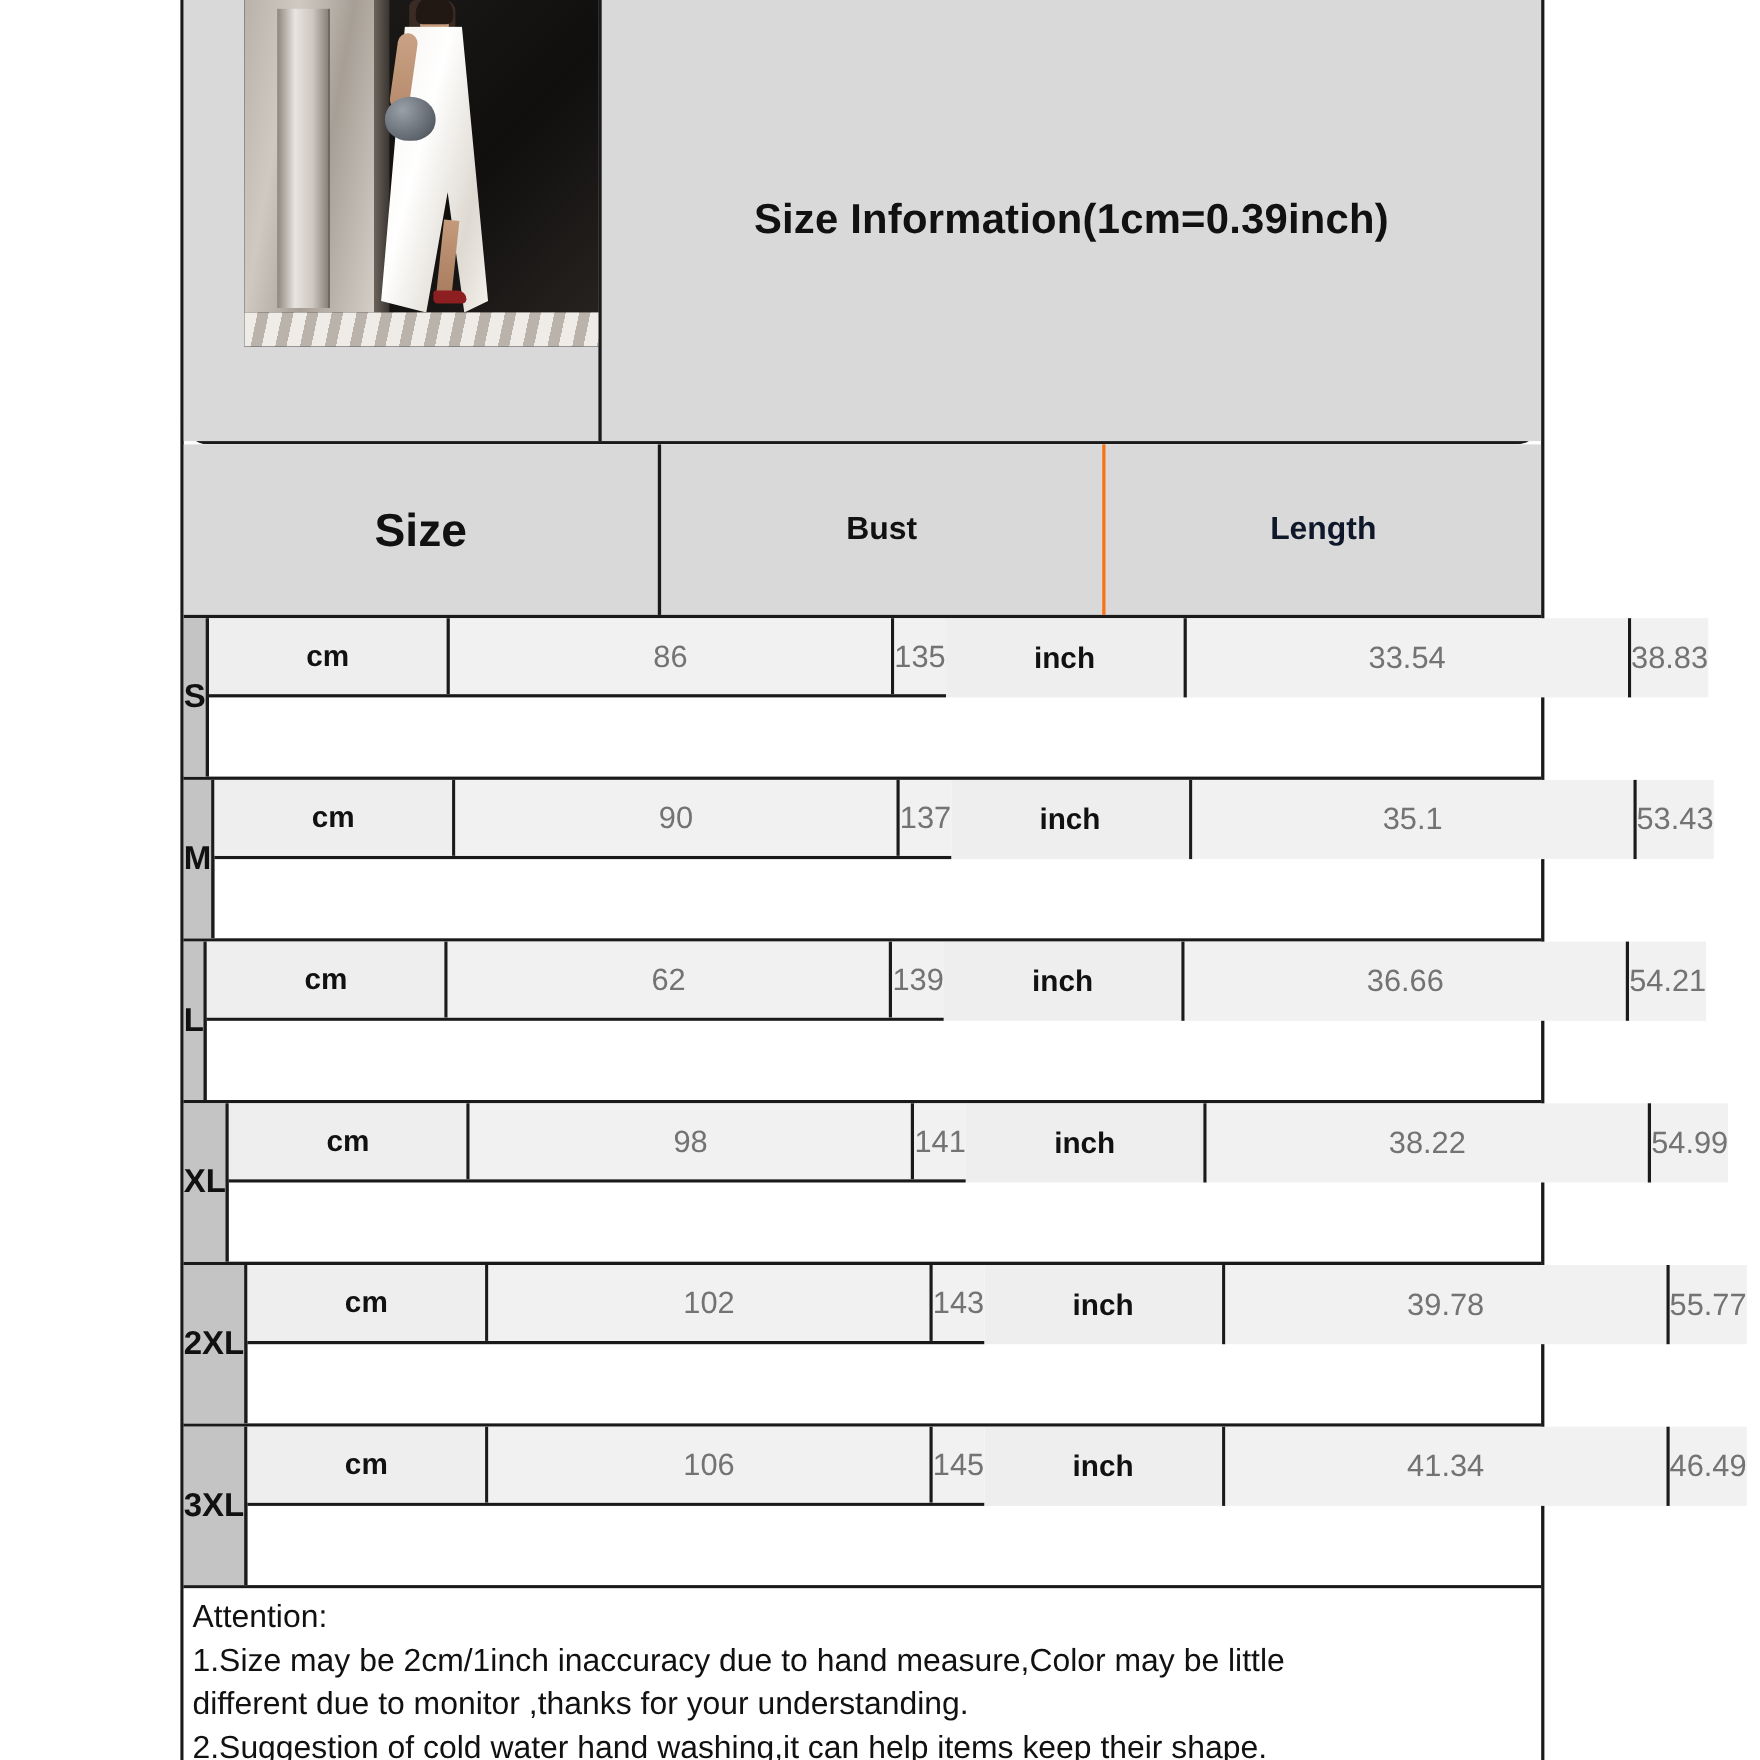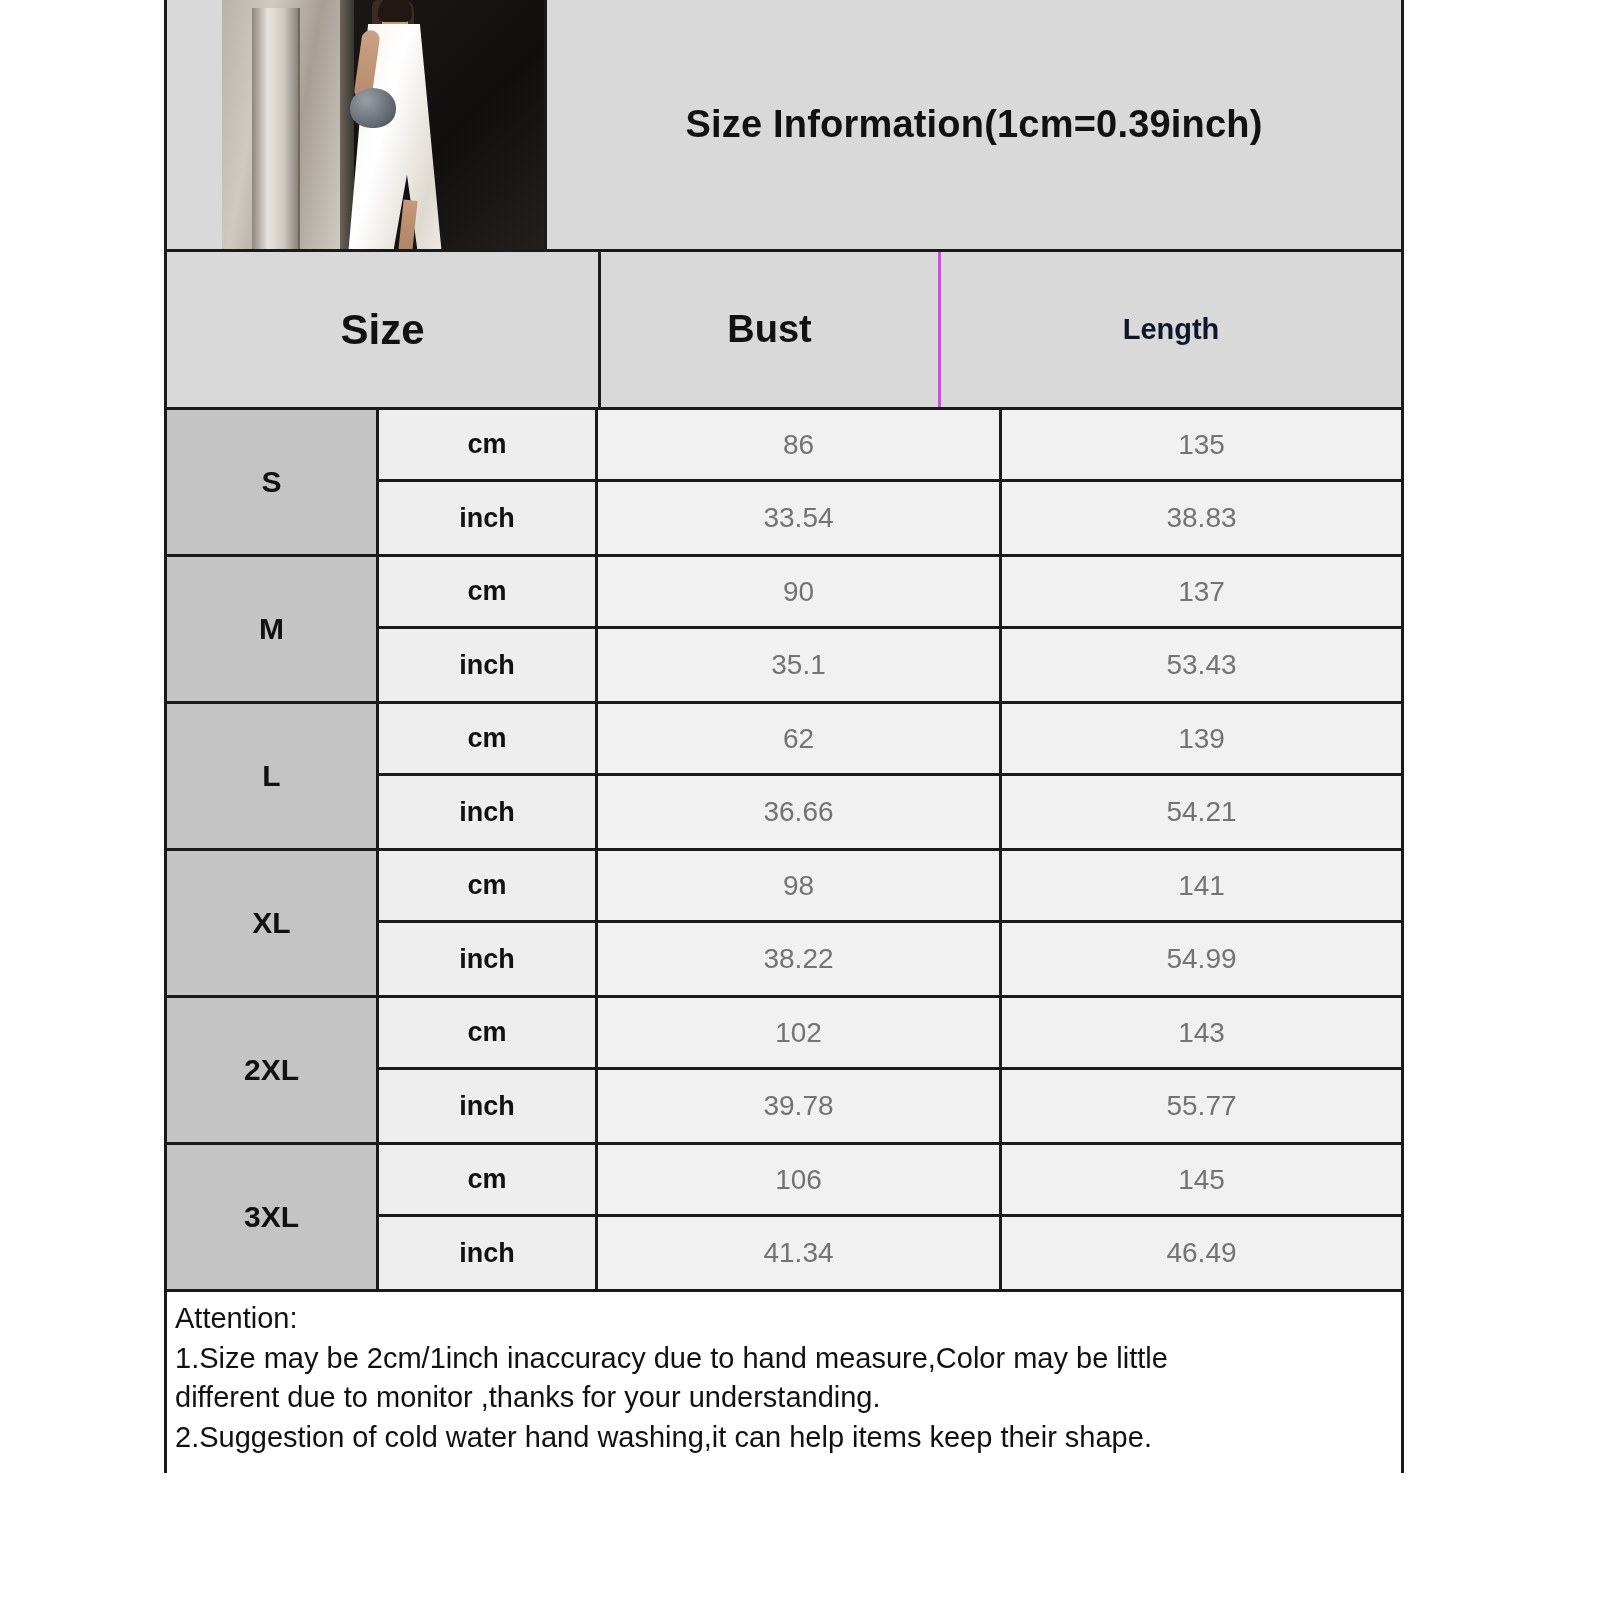--- a/index.html
+++ b/index.html
@@ -24,23 +24,24 @@
     width: 1240px;
     box-sizing: border-box;
     border-left: 3px solid #1a1a1a;
     border-right: 3px solid #1a1a1a;
     background: #ffffff;
   }
   
   .top-row {
     display: flex;
     width: 100%;
-    height: 252px;
+    height: 404px;
     box-sizing: border-box;
     border-bottom: 3px solid #1a1a1a;
+    border-radius: 22px;
   }
   .photo-cell {
     width: 380px;
     height: 100%;
     box-sizing: border-box;
     border-right: 3px solid #1a1a1a;
     background: #d9d9d9;
     position: relative;
     overflow: hidden;
   }
@@ -136,25 +137,25 @@
     background: #d9d9d9;
   }
   .hdr-size {
     width: 434px;
     box-sizing: border-box;
     border-right: 3px solid #1a1a1a;
     display: flex; align-items: center; justify-content: center;
     font-size: 42px; font-weight: bold; color: #111;
   }
   .hdr-bust {
-    width: 340px;
-    box-sizing: border-box;
-    border-right: 3px solid #d946ef;
-    display: flex; align-items: center; justify-content: center;
-    font-size: 38px; font-weight: bold; color: #111;
+    width: 404px;
+    box-sizing: border-box;
+    border-right: 3px solid #f97316;
+    display: flex; align-items: center; justify-content: center;
+    font-size: 29px; font-weight: bold; color: #111;
   }
   .hdr-len {
     flex: 1;
     display: flex; align-items: center; justify-content: center;
     font-size: 29px; font-weight: bold; color: #0f172a;
   }
   
   .size-group {
     display: flex;
     width: 100%;
@@ -163,21 +164,21 @@
     height: 147px;
   }
   .size-label {
     width: 212px;
     box-sizing: border-box;
     border-right: 3px solid #1a1a1a;
     background: #c4c4c4;
     display: flex; align-items: center; justify-content: center;
     font-size: 30px; font-weight: bold; color: #111;
   }
-  .unit-block { flex: 1; display: flex; flex-direction: column; }
+  .unit-block { flex: 1; display: flex; flex-direction: row; }
   .unit-row {
     display: flex;
     height: 50%;
     box-sizing: border-box;
   }
   .unit-row.first { border-bottom: 3px solid #1a1a1a; }
   .cell-unit {
     width: 219px;
     box-sizing: border-box;
     border-right: 3px solid #1a1a1a;

